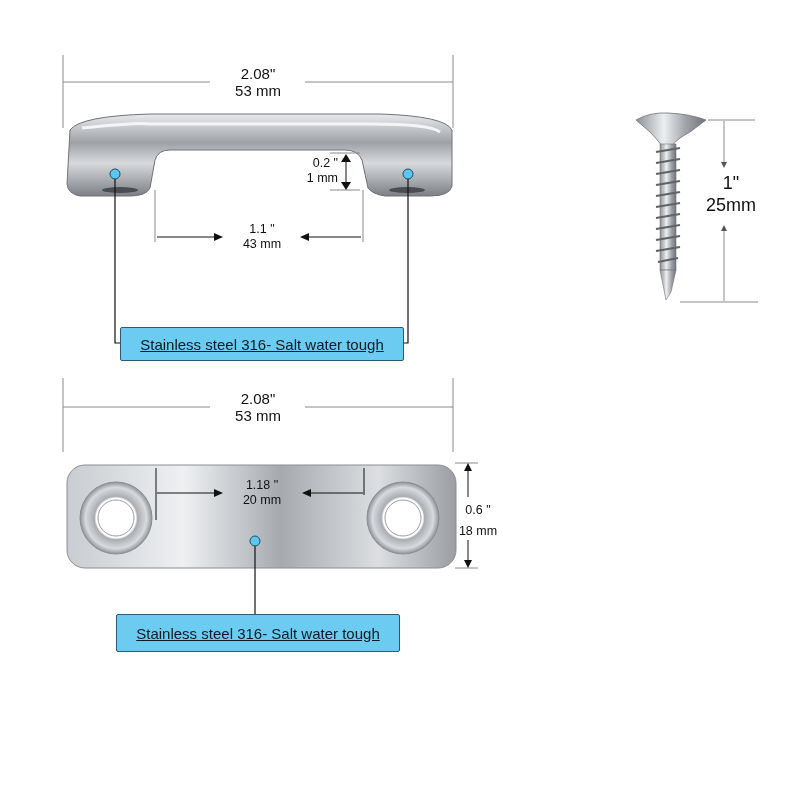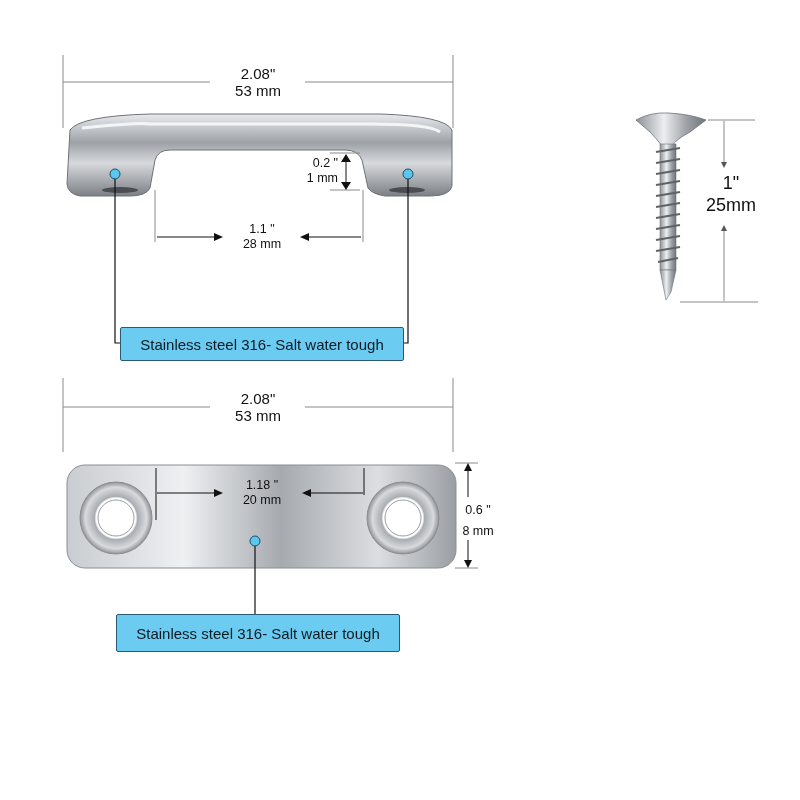--- a/index.html
+++ b/index.html
@@ -1,20 +1,20 @@
 <!DOCTYPE html>
 <html><head>
 <meta charset="utf-8">
 <style>
   html,body{margin:0;padding:0;background:#ffffff;}
   body{width:800px;height:800px;position:relative;overflow:hidden;font-family:"Liberation Sans",sans-serif;color:#111;}
   .dimtxt{position:absolute;font-size:15px;line-height:17px;text-align:center;color:#111;white-space:nowrap;}
   .dimtxt.small{font-size:12.5px;line-height:15px;}
   .dimtxt.big{font-size:18px;line-height:22px;}
-  .callout{position:absolute;background:#6ccbf1;border:1px solid #2a5a78;border-radius:2px;font-size:15px;color:#0f1a22;display:flex;align-items:center;justify-content:center;white-space:nowrap;}
+  .callout{position:absolute;background:#6ccbf1;border:1px solid #2a5a78;border-radius:2px;font-size:15px;color:#0f1a22;display:flex;align-items:center;justify-content:center;white-space:nowrap;text-decoration:underline;}
   svg{position:absolute;left:0;top:0;}
 </style>
 </head>
 <body>
 
 <svg width="800" height="800" viewBox="0 0 800 800">
   <defs>
     <linearGradient id="metalV" x1="0" y1="0" x2="0" y2="1">
       <stop offset="0" stop-color="#e8eaec"></stop>
       <stop offset="0.35" stop-color="#9ea2a7"></stop>
@@ -149,21 +149,21 @@
   <div>53 mm</div>
 </div>
 
 <div class="dimtxt small" style="left:280px;top:156px;width:58px;text-align:right;">
   <div>0.2 "</div>
   <div>1 mm</div>
 </div>
 
 <div class="dimtxt small" style="left:226px;top:222px;width:72px;">
   <div>1.1 "</div>
-  <div>28 mm</div>
+  <div>43 mm</div>
 </div>
 
 <div class="callout" style="left:120px;top:327px;width:282px;height:32px;">Stainless steel 316- Salt water tough</div>
 
 <div class="dimtxt big" style="left:700px;top:172px;width:62px;">
   <div>1"</div>
   <div>25mm</div>
 </div>
 
 <div class="dimtxt" style="left:212px;top:390px;width:92px;">
@@ -171,16 +171,16 @@
   <div>53 mm</div>
 </div>
 
 <div class="dimtxt small" style="left:224px;top:478px;width:76px;">
   <div>1.18 "</div>
   <div>20 mm</div>
 </div>
 
 <div class="dimtxt small" style="left:456px;top:500px;width:44px;line-height:21px;">
   <div>0.6 "</div>
-  <div>8 mm</div>
+  <div>18 mm</div>
 </div>
 
 <div class="callout" style="left:116px;top:614px;width:282px;height:36px;">Stainless steel 316- Salt water tough</div>
 
 </body></html>

